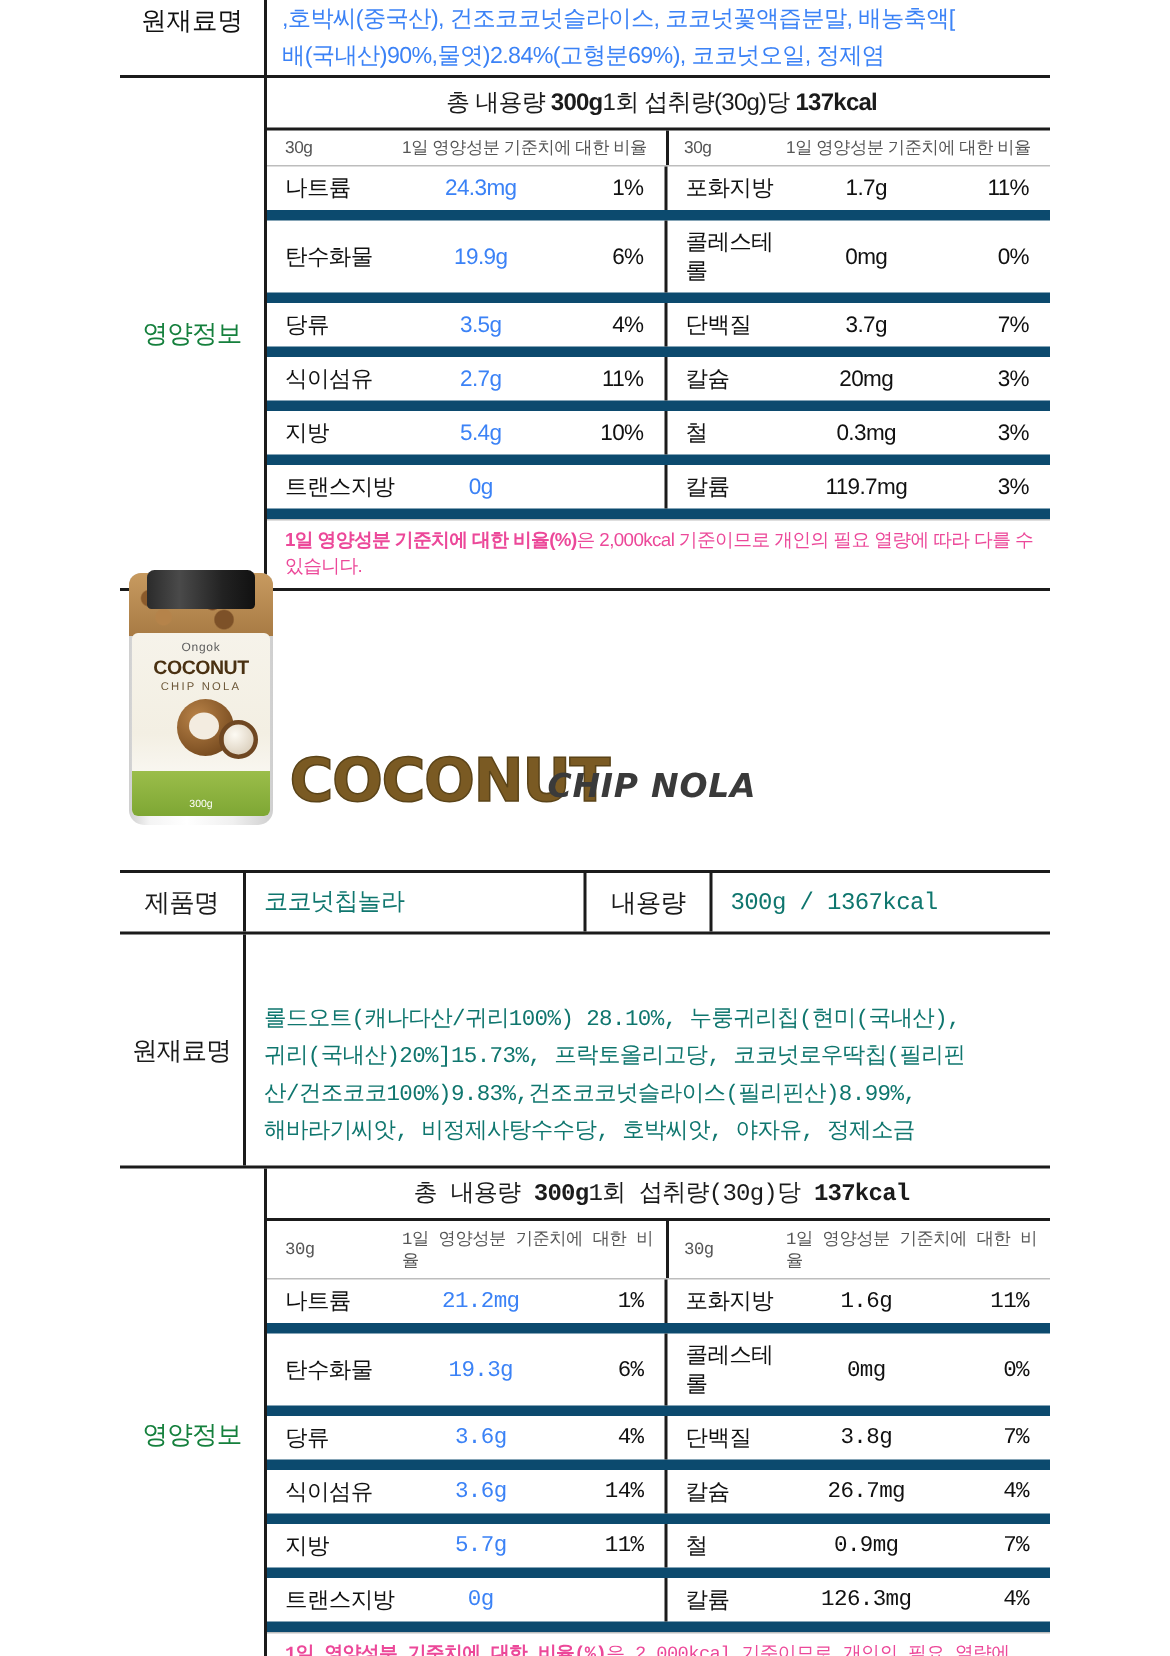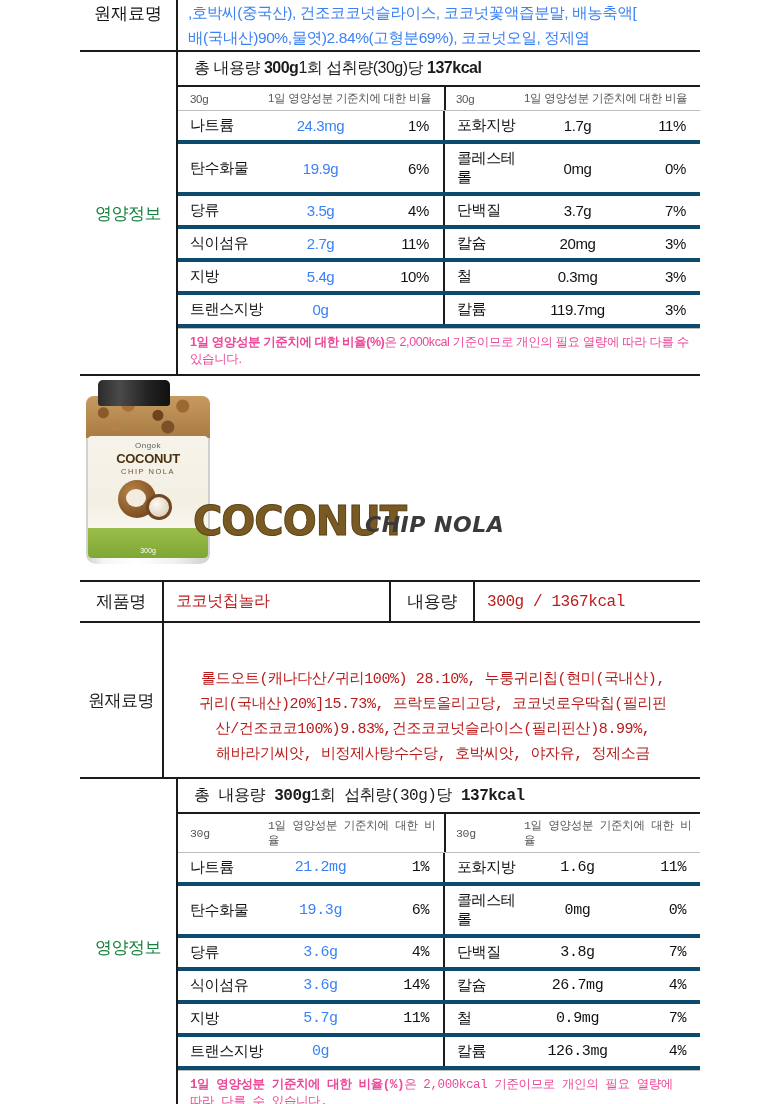--- a/index.html
+++ b/index.html
@@ -74,21 +74,21 @@
     font-size: 17px;
     letter-spacing: -0.5px;
     color: #15803d;
   }
   .nutri .nbody {
     flex: 1;
     border-left: 2px solid #1b1b1b;
   }
   .nutri-head {
     display: flex;
-    justify-content: flex-start;
+    justify-content: center;
     align-items: center;
     padding: 6px 12px 6px 16px;
     border-bottom: 2px solid #1b1b1b;
     font-size: 16px;
     letter-spacing: -0.5px;
   }
   .nutri-head b { font-weight: bold; }
 
   .nutri-sub {
     display: flex;
@@ -103,21 +103,21 @@
     padding: 4px 0;
   }
   .sub-left-a  { width: 78px; padding-left: 12px !important; }
   .sub-left-b  { flex: 1; }
   .sub-divider { width: 2px; background: #1b1b1b; }
   .sub-right-a { width: 68px; padding-left: 10px !important; }
   .sub-right-b { flex: 1; }
 
   .nrow {
     display: flex;
-    border-bottom: 4px solid #0c4a6e;
+    border-bottom: 7px solid #0c4a6e;
     font-size: 15px;
     letter-spacing: -0.4px;
   }
   .nrow:last-of-type { border-bottom: none; }
   .nrow > div { display: flex; align-items: center; padding: 5px 0; }
   .c-name  { width: 78px; padding-left: 12px !important; color: #111; }
   .c-val   { flex: 1; justify-content: center; color: #3b82f6; }
   .c-pct   { width: 56px; justify-content: flex-end; padding-right: 14px !important; color: #111; }
   .c-div   { width: 2px; background: #1b1b1b; padding: 0 !important; }
   .c-name2 { width: 68px; padding-left: 12px !important; color: #111; }
@@ -145,27 +145,26 @@
   .jar-wrap {
     position: absolute;
     left: 78px;
     top: 18px;
     width: 115px;
     height: 192px;
   }
   .jar {
     position: absolute;
     left: 8px;
-    top: 18px;
+    top: 4px;
     width: 96px;
     height: 168px;
     background: linear-gradient(90deg,#cfcfcf 0%, #f4f4f4 14%, #ffffff 40%, #f0f0f0 72%, #cfcfcf 100%);
     border-radius: 8px 8px 10px 10px;
     overflow: hidden;
-    padding-left: 28px;
   }
   .jar-lid {
     position: absolute;
     left: 20px;
     top: 2px;
     width: 72px;
     height: 26px;
     background: linear-gradient(90deg,#2b2b2b,#4a4a4a 30%,#222 70%,#111);
     border-radius: 5px 5px 3px 3px;
   }
@@ -299,22 +298,21 @@
     width: 2px;
     background: #1b1b1b;
   }
   .brow .cell {
     flex: 1;
     display: flex;
     align-items: center;
     padding: 9px 12px;
     font-size: 16px;
     letter-spacing: -0.4px;
-    color: #b91c1c;
-    text-align: center;
+    color: #0f766e;
   }
   .brow .cell.multi {
     display: block;
     font-size: 15px;
     line-height: 25px;
     padding: 10px 10px 10px 12px;
     margin-top: 34px;
   }
   .brow .lbl-narrow {
     width: 82px;

